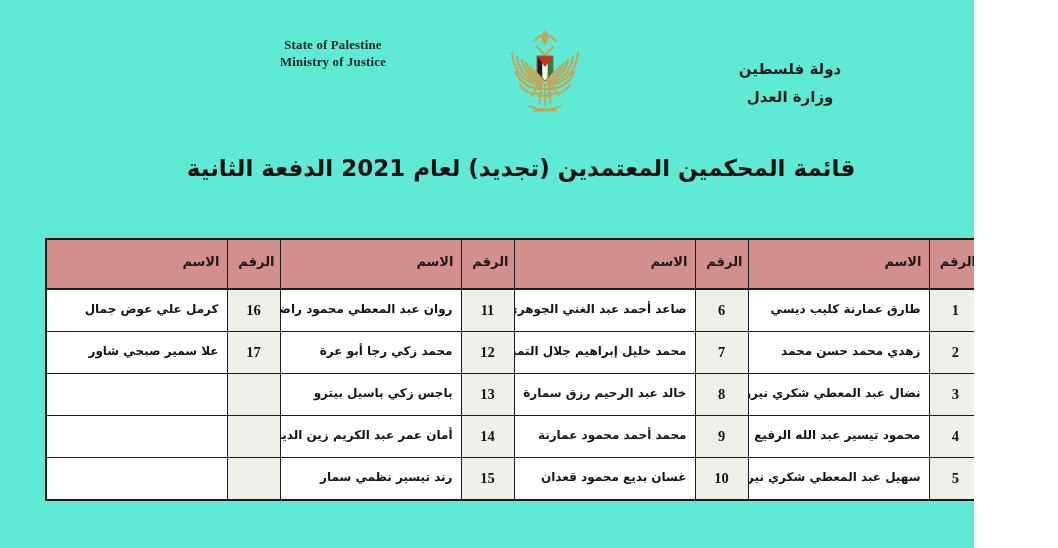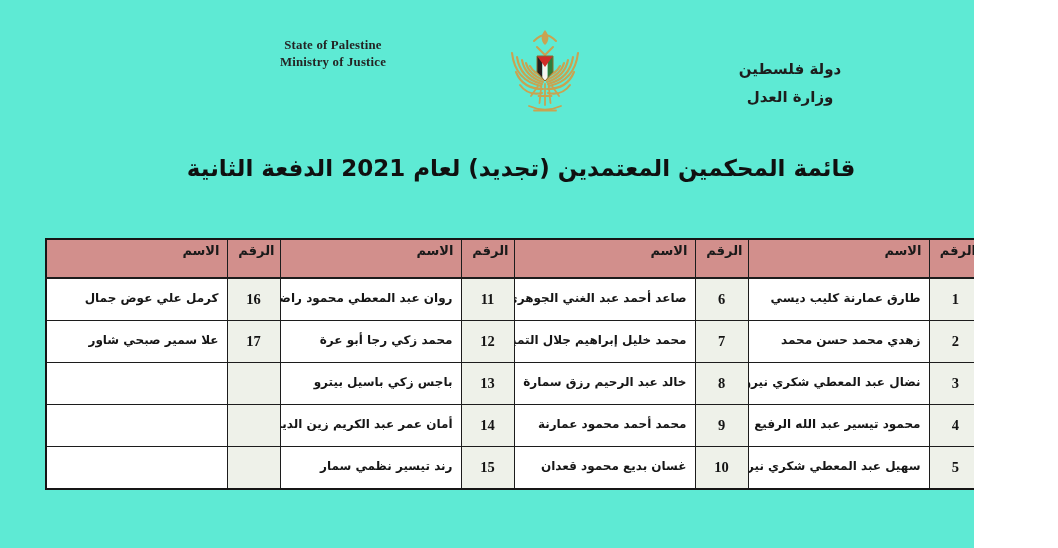--- a/index.html
+++ b/index.html
@@ -25,21 +25,21 @@
   }
   
   table.roster{
     position:absolute;left:45px;top:238px;width:937px;
     border-collapse:collapse;direction:rtl;table-layout:fixed;
     border:2.5px solid #161616;
   }
   table.roster th,table.roster td{border:1.6px solid #1c1c1c;overflow:hidden;}
   table.roster th{
     background:#d28f8c;height:33px;font-size:13px;font-weight:700;
-    vertical-align:top;padding-top:3px;border-bottom-width:2.2px;
+    vertical-align:top;padding-top:14px;border-bottom-width:2.2px;
   }
   th.h-num{text-align:right;padding-right:5px;}
   th.h-name{text-align:right;padding-right:7px;}
   table.roster td{height:38px;vertical-align:middle;}
   td.num{
     background:#eef1e9;text-align:center;
     font-family:"Liberation Serif",serif;font-size:14.5px;font-weight:700;color:#141414;margin-top:44px;
   }
   td.name{
     background:#ffffff;padding:0 8px 3px 2px;

